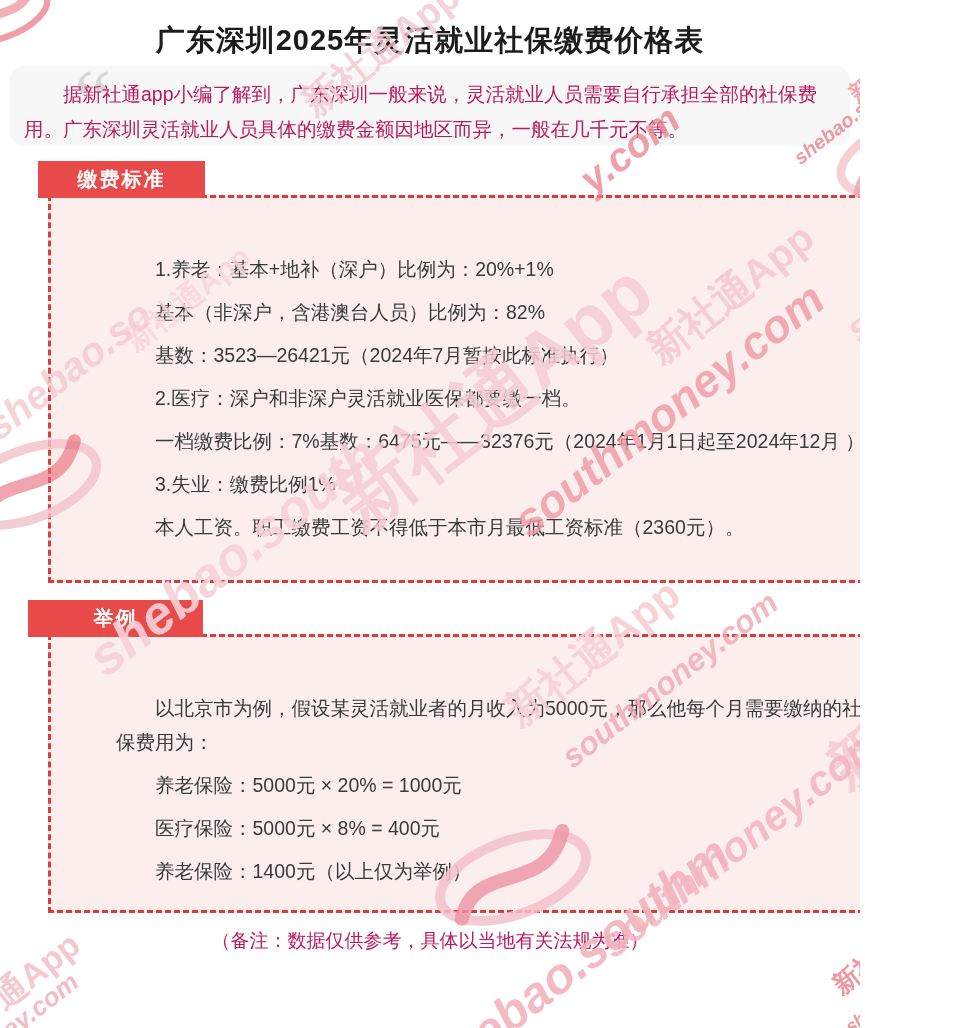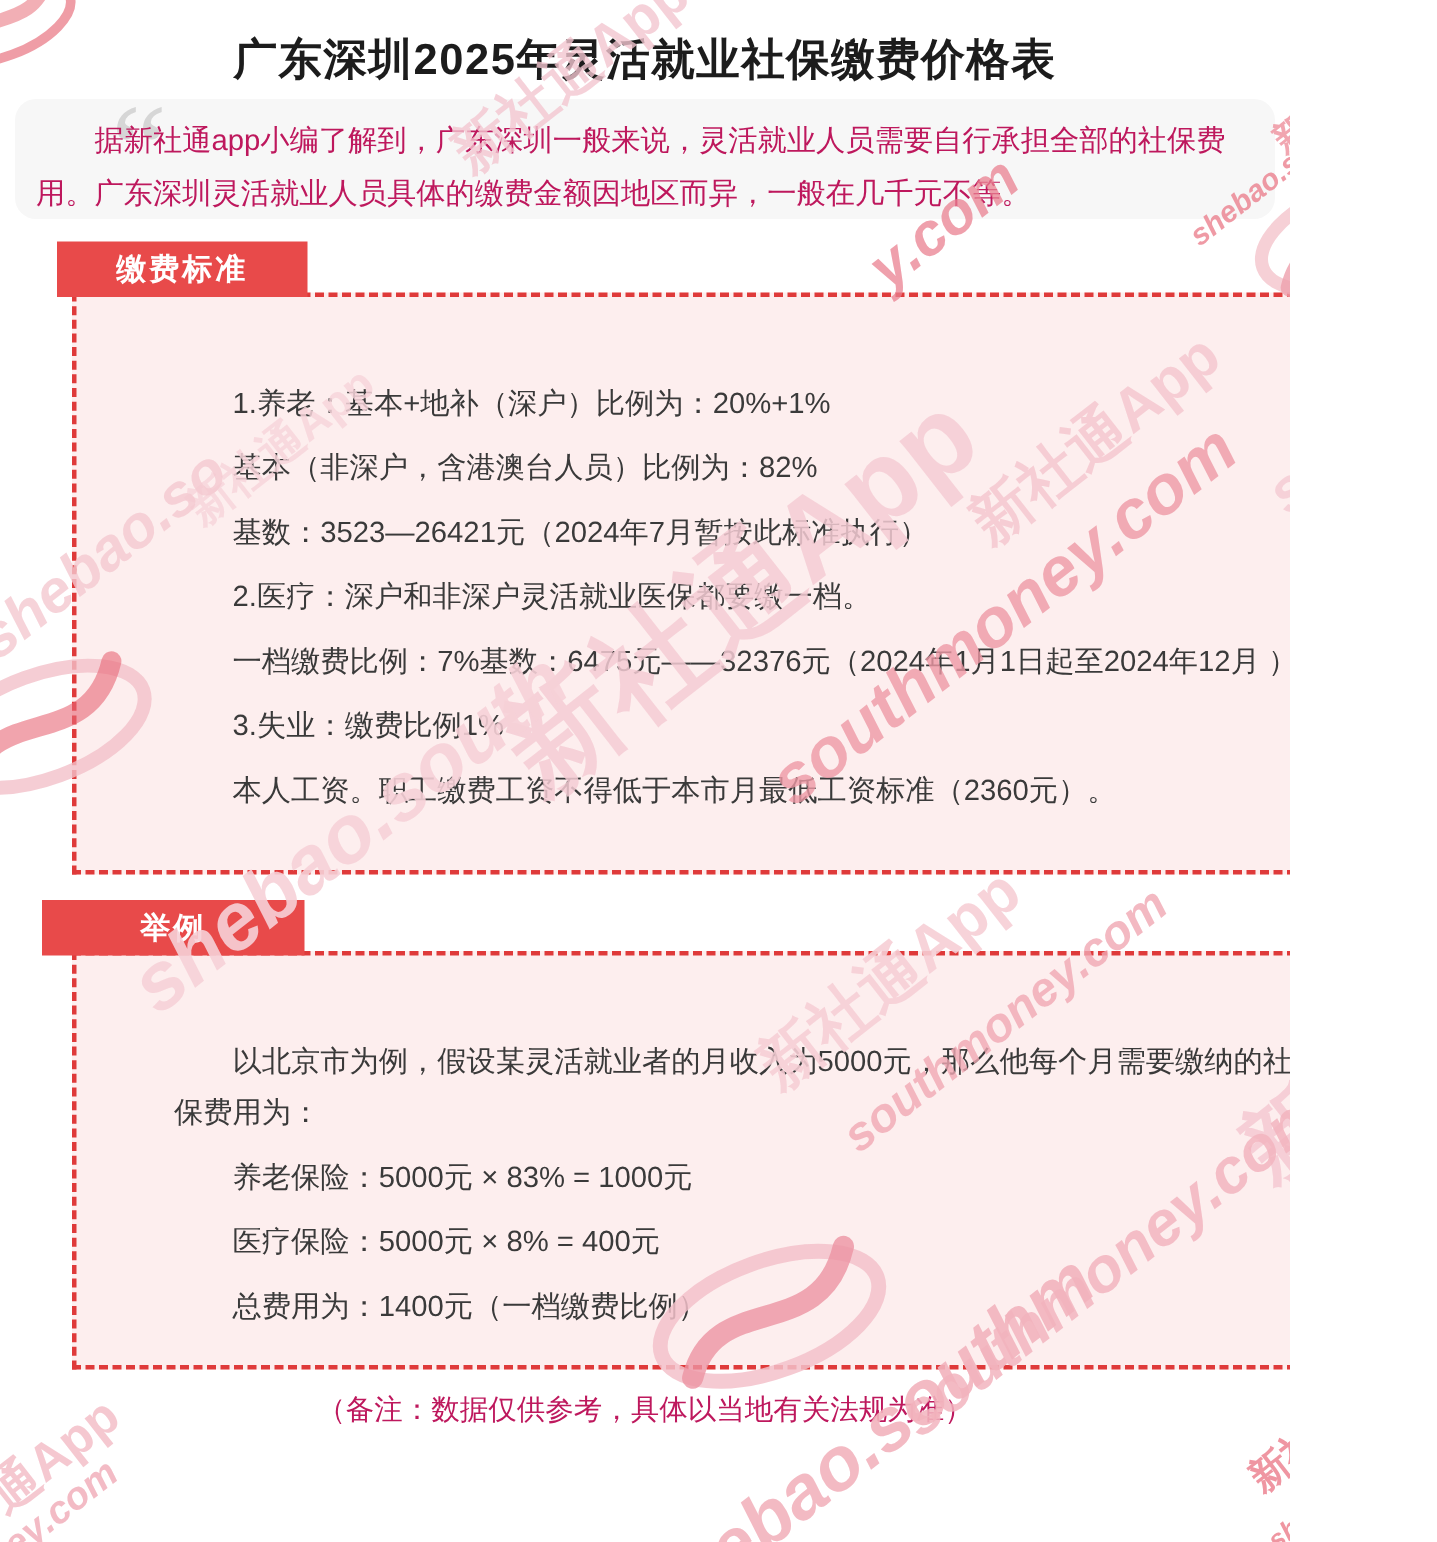--- a/index.html
+++ b/index.html
@@ -124,23 +124,23 @@
         <p class="para">本人工资。职工缴费工资不得低于本市月最低工资标准（2360元）。</p>
       </div>
   </section>
 
   <section>
     <div class="sec-header sec-header-2">
       <span>举例</span>
     </div>
     <div class="dashed-box box2">
         <p class="para">以北京市为例，假设某灵活就业者的月收入为5000元，那么他每个月需要缴纳的社保费用为：</p>
-        <p class="para">养老保险：5000元 × 83% = 1000元</p>
+        <p class="para">养老保险：5000元 × 20% = 1000元</p>
         <p class="para">医疗保险：5000元 × 8% = 400元</p>
-        <p class="para">总费用为：1400元（一档缴费比例）</p>
+        <p class="para">养老保险：1400元（以上仅为举例）</p>
       </div>
   </section>
 
   <p class="footer-note">（备注：数据仅供参考，具体以当地有关法规为准）</p>
 
   <div class="wm-layer">
       <svg viewBox="0 0 120 70" width="110" height="64" style="position: absolute; left: -55px; top: -18px; transform: rotate(-20deg);">
         <ellipse cx="60" cy="35" rx="54" ry="26" fill="none" stroke="rgba(226,77,92,0.55)" stroke-width="7"></ellipse>
         <path d="M16 50 C 40 14, 78 56, 104 16" fill="none" stroke="rgba(226,77,92,0.45)" stroke-width="10" stroke-linecap="round"></path>
       </svg>

